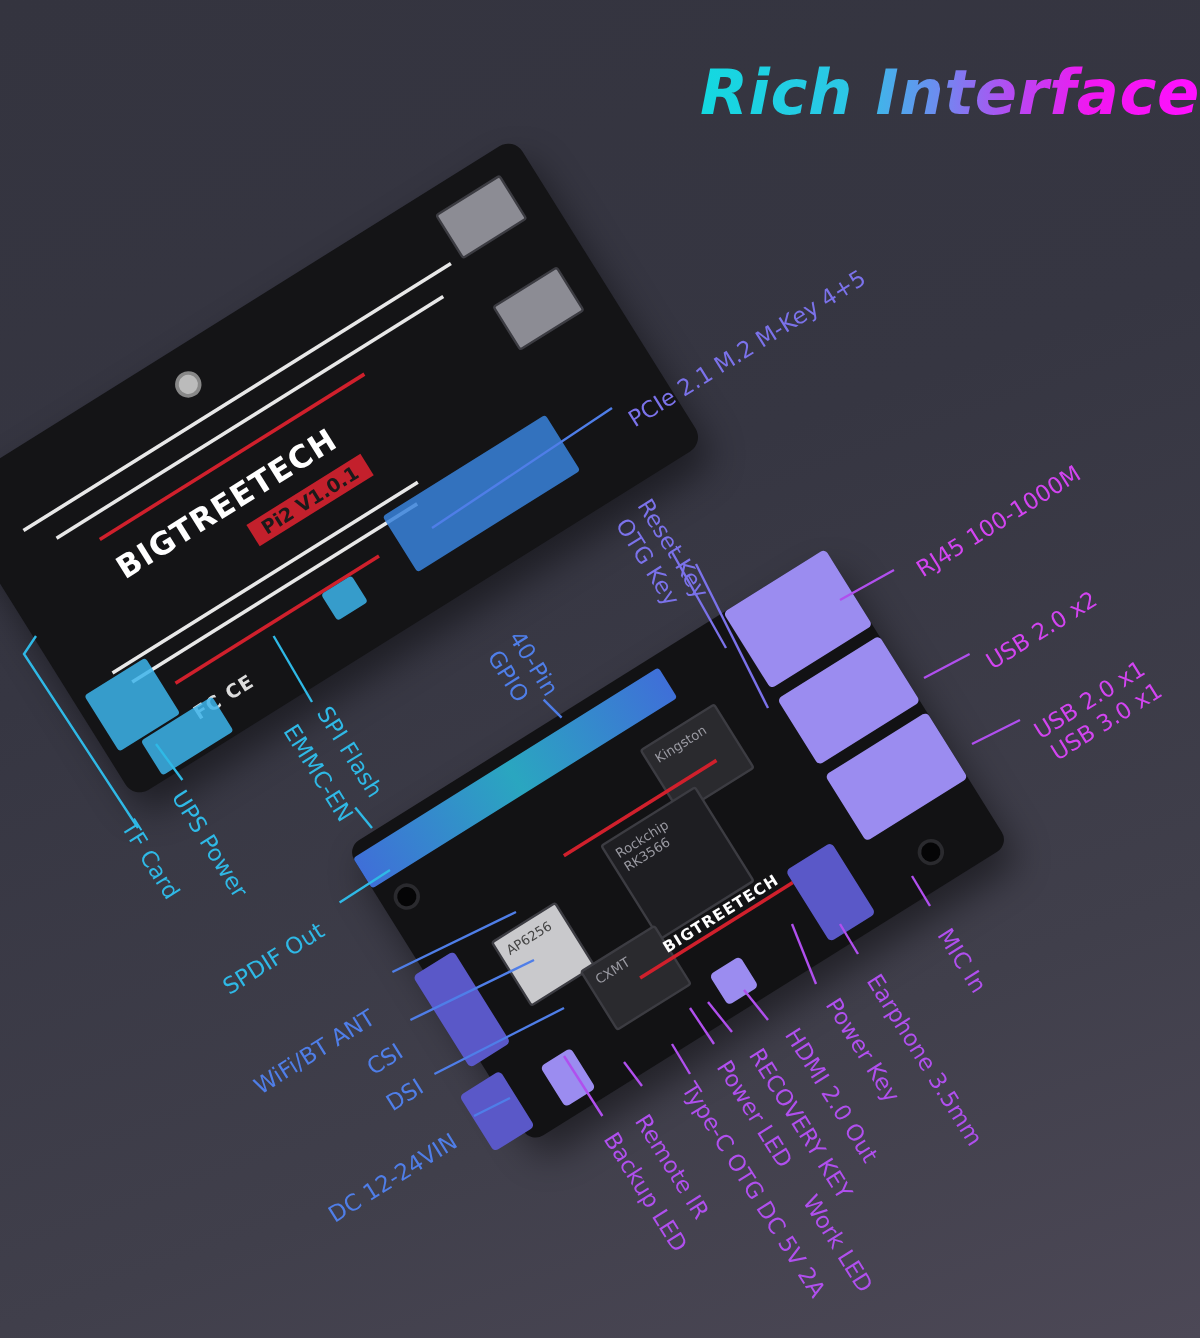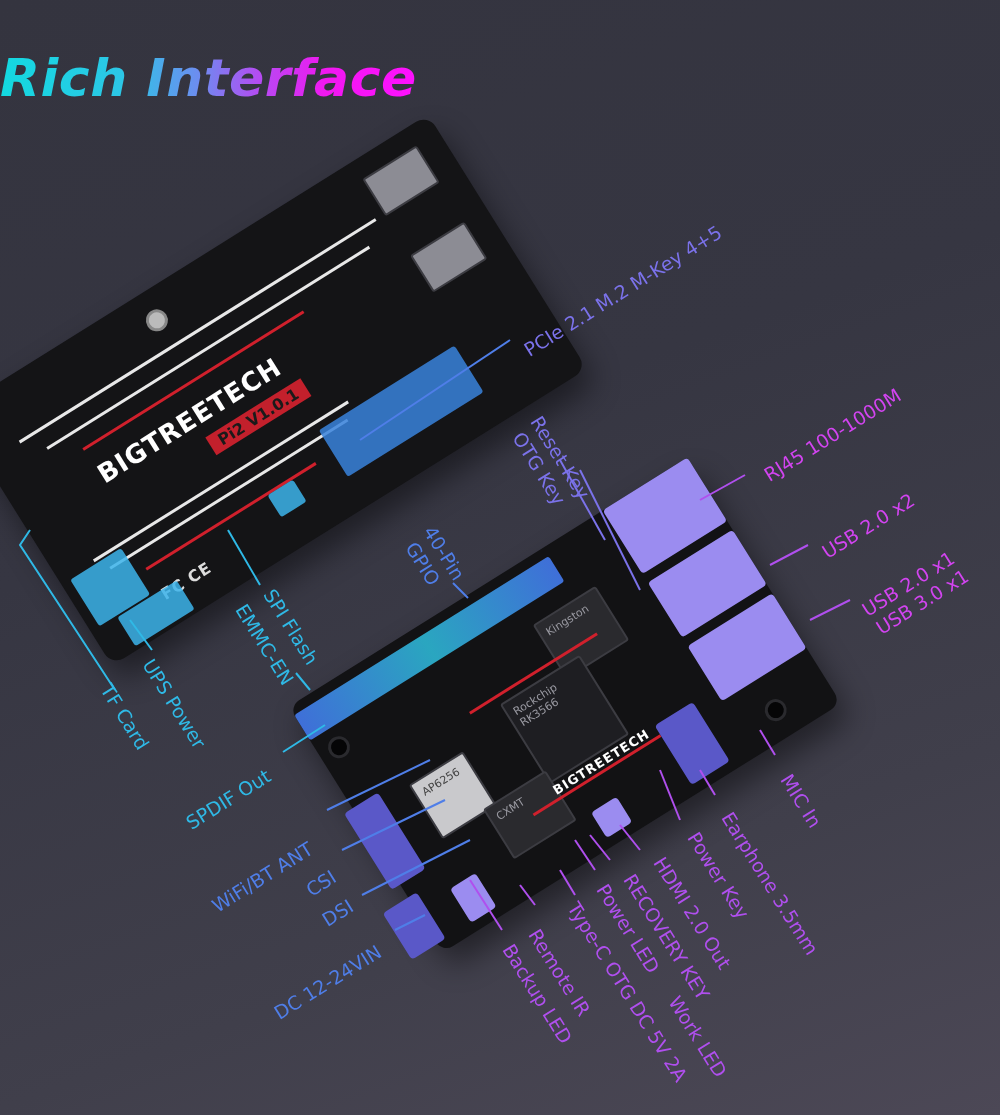--- a/index.html
+++ b/index.html
@@ -2,21 +2,21 @@
 <html><head>
 <meta charset="utf-8">
 <style>
   html, body { margin:0; padding:0; }
   body {
     width:1000px; height:1115px; overflow:hidden; position:relative;
     background: linear-gradient(160deg, #34343f 0%, #363642 40%, #403f4b 75%, #4c4856 100%);
     font-family: "DejaVu Sans", "Liberation Sans", sans-serif;
   }
   .title {
-    position:absolute; left:0; top:48px; width:1000px; text-align:left;
+    position:absolute; left:0; top:48px; width:1000px; text-align:right;
     font-family: "DejaVu Sans", sans-serif; font-weight:bold; font-style:italic;
     font-size:52px; letter-spacing:0.5px;
   }
   .title span {
     background: linear-gradient(90deg, #13d9e0 0%, #2dc6e6 30%, #6e8bf0 48%, #b44cf2 62%, #f018f0 78%, #ff10ff 100%);
     -webkit-background-clip:text; background-clip:text; color:transparent;
   }
   .lbl {
     position:absolute; white-space:nowrap; font-size:19px; line-height:22px;
     transform-origin: 0 0;

